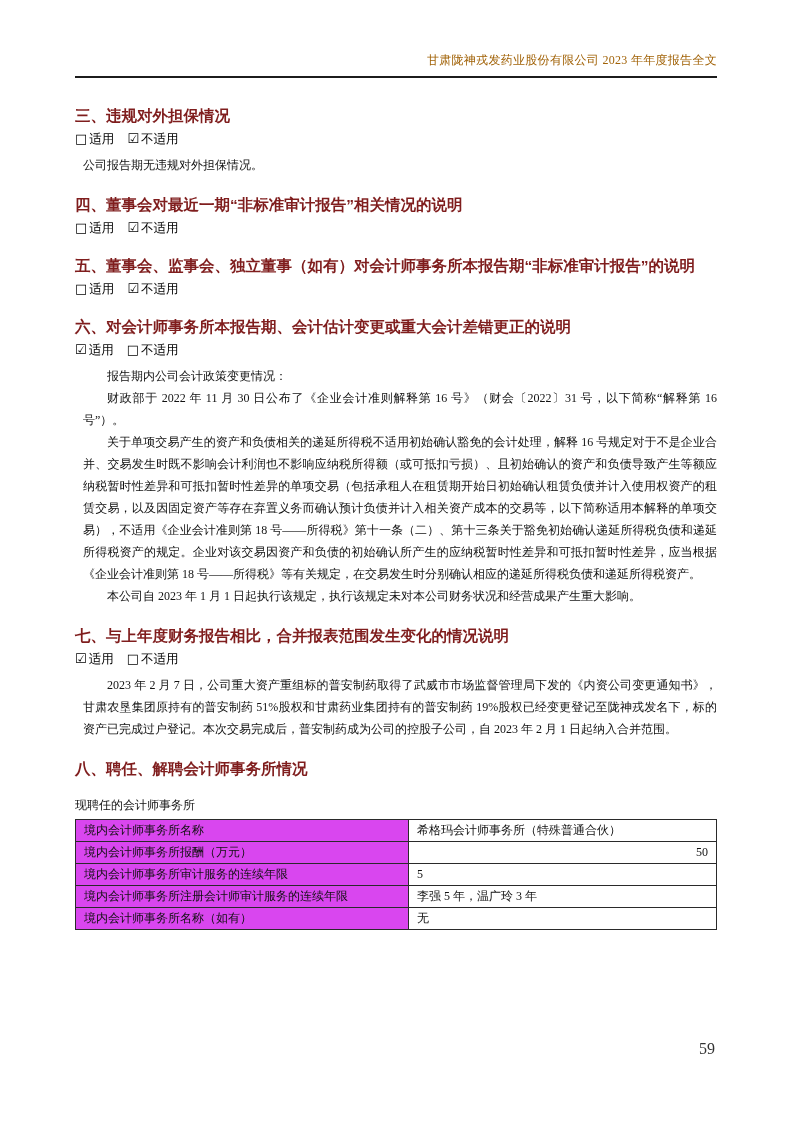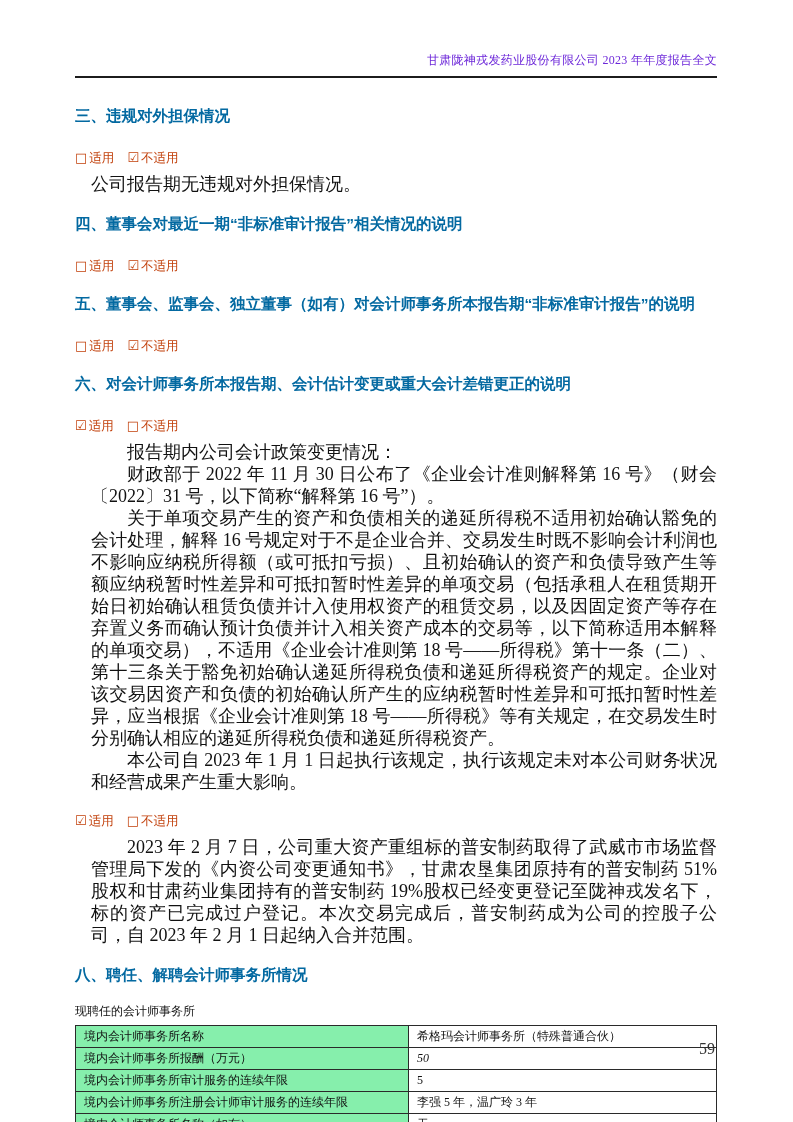--- a/index.html
+++ b/index.html
@@ -11,49 +11,48 @@
     box-sizing:border-box;
     padding:53px 76px 0 75px;
     font-family:"Liberation Serif","DejaVu Serif",serif;
     color:#000;
     overflow:hidden;
   }
   .doc-header {
     text-align:right;
     font-size:12px;
     line-height:15px;
-    color:#6d28d9;
+    color:#a16207;
     padding-bottom:8px;
     border-bottom:2px solid #1c1c1c;
     letter-spacing:.3px;
   }
   h2 {
     font-family:"Liberation Sans","DejaVu Sans",sans-serif;
     font-weight:700;
     font-size:15.5px;
     line-height:28px;
     margin:24px 0 0 0;
-    color:#0369a1;
+    color:#7f1d1d;
   }
   h2.tight { margin-top:15px; }
   .checkline {
-    margin-top:19px;
     font-size:12.5px;
     line-height:17px;
-    color:#c2410c;
+    color:#000000;
   }
   .checkline .opt + .opt { margin-left:10px; }
   .chk {
     font-family:"DejaVu Sans","Liberation Sans",sans-serif;
     font-size:13px;
     margin-right:2px;
   }
   p.body {
-    margin:6px 0 0 16px;
-    font-size:18px;
+    margin:6px 0 0 8px;
+    font-size:12px;
     line-height:22px;
     text-align:justify;
     color:#111;
   }
   p.indent { text-indent:2em; }
   p.flow { margin-top:0; }
   .intro {
     margin-top:14px;
     font-size:12px;
     line-height:17px;
@@ -69,23 +68,23 @@
   table.firm td {
     border:1px solid #2a2a2a;
     padding:3px 8px;
     line-height:15px;
     height:14px;
     vertical-align:middle;
     color:#111;
   }
   td.lbl {
     width:49.3%;
-    background:#86efac;
+    background:#d946ef;
   }
-  td.num { text-align:left;font-style:italic; }
+  td.num { text-align:right; }
   .page-num {
     position:absolute;
     top:1040px;
     right:78px;
     font-size:16px;
     color:#333;
   }
 </style>
 </head>
 <body>
@@ -125,20 +124,21 @@
       <span class="opt"><span class="chk">☑</span><span>适用</span></span>
       <span class="opt"><span class="chk">□</span><span>不适用</span></span>
     </div>
     <p class="body indent">报告期内公司会计政策变更情况：</p>
     <p class="body indent flow">财政部于 2022 年 11 月 30 日公布了《企业会计准则解释第 16 号》（财会〔2022〕31 号，以下简称“解释第 16 号”）。</p>
     <p class="body indent flow">关于单项交易产生的资产和负债相关的递延所得税不适用初始确认豁免的会计处理，解释 16 号规定对于不是企业合并、交易发生时既不影响会计利润也不影响应纳税所得额（或可抵扣亏损）、且初始确认的资产和负债导致产生等额应纳税暂时性差异和可抵扣暂时性差异的单项交易（包括承租人在租赁期开始日初始确认租赁负债并计入使用权资产的租赁交易，以及因固定资产等存在弃置义务而确认预计负债并计入相关资产成本的交易等，以下简称适用本解释的单项交易），不适用《企业会计准则第 18 号——所得税》第十一条（二）、第十三条关于豁免初始确认递延所得税负债和递延所得税资产的规定。企业对该交易因资产和负债的初始确认所产生的应纳税暂时性差异和可抵扣暂时性差异，应当根据《企业会计准则第 18 号——所得税》等有关规定，在交易发生时分别确认相应的递延所得税负债和递延所得税资产。</p>
     <p class="body indent flow">本公司自 2023 年 1 月 1 日起执行该规定，执行该规定未对本公司财务状况和经营成果产生重大影响。</p>
   </section>
 
   <section>
+    <h2 class="tight">七、与上年度财务报告相比，合并报表范围发生变化的情况说明</h2>
     <div class="checkline">
       <span class="opt"><span class="chk">☑</span><span>适用</span></span>
       <span class="opt"><span class="chk">□</span><span>不适用</span></span>
     </div>
     <p class="body indent">2023 年 2 月 7 日，公司重大资产重组标的普安制药取得了武威市市场监督管理局下发的《内资公司变更通知书》，甘肃农垦集团原持有的普安制药 51%股权和甘肃药业集团持有的普安制药 19%股权已经变更登记至陇神戎发名下，标的资产已完成过户登记。本次交易完成后，普安制药成为公司的控股子公司，自 2023 年 2 月 1 日起纳入合并范围。</p>
   </section>
 
   <section>
     <h2 class="tight">八、聘任、解聘会计师事务所情况</h2>
     <div class="intro">现聘任的会计师事务所</div>

